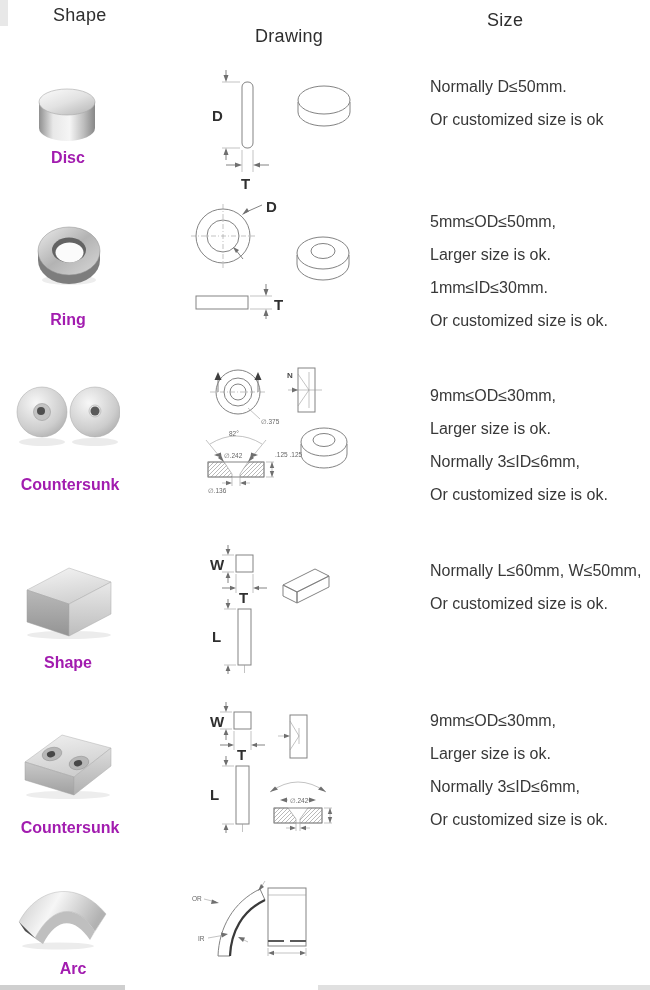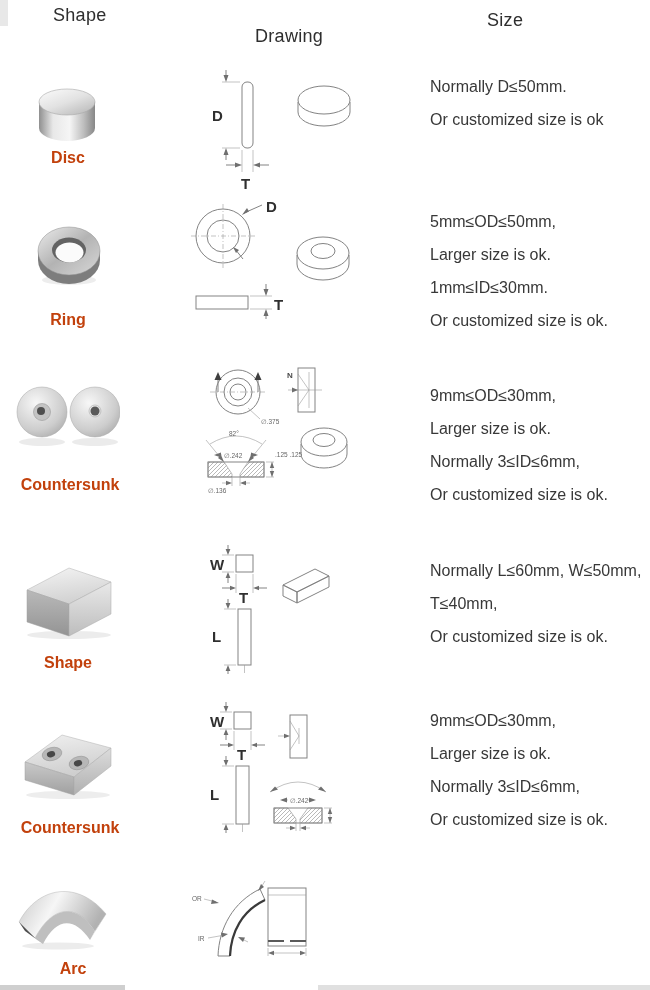--- a/index.html
+++ b/index.html
@@ -2,21 +2,21 @@
 <html><head>
 <meta charset="utf-8">
 <style>
   html,body{margin:0;padding:0;background:#ffffff;}
   .canvas{
     position:relative;width:650px;height:990px;background:#ffffff;overflow:hidden;
     font-family:"Liberation Sans",sans-serif;color:#383838;
   }
   .abs{position:absolute;}
   .col-header{font-size:18px;color:#2e2e2e;letter-spacing:0.3px;margin-left:23px;}
-  .shape-label{font-size:16px;font-weight:bold;color:#c2410c;text-align:center;}
+  .shape-label{font-size:16px;font-weight:bold;color:#a21caf;text-align:center;}
   .size-cell .size-line{font-size:16px;line-height:33px;color:#383838;white-space:nowrap;}
   
   svg text{font-family:"Liberation Sans",sans-serif;}
   .ln{stroke:#838383;fill:none;stroke-width:1;}
   .thin{stroke:#9a9a9a;fill:none;stroke-width:0.6;}
   .dash{stroke:#9a9a9a;fill:none;stroke-width:0.6;stroke-dasharray:5 2 1 2;}
   .arr{fill:#6f6f6f;stroke:none;}
   .arrd{fill:#3f3f3f;stroke:none;}
   .dim{font-size:15px;font-weight:bold;fill:#2f2f2f;}
   .tiny{font-size:6.5px;fill:#666666;}
@@ -257,21 +257,20 @@
     <line class="ln" x1="20" y1="131" x2="20" y2="124"></line>
     <polygon class="arr" points="20,122 17.6,128 22.4,128"></polygon>
     <text class="dim" x="4" y="99">L</text>
     <polygon class="ln" points="75,42 107,26 121,33 89,49" fill="#ffffff"></polygon>
     <polygon class="ln" points="75,42 75,53 89,60 89,49" fill="#ffffff"></polygon>
     <polygon class="ln" points="89,49 89,60 121,44 121,33" fill="#ffffff"></polygon>
   </svg>
 
   <div class="abs size-cell" style="left:430px;top:554px">
     <div class="size-line">Normally L≤60mm, W≤50mm,</div>
-    <div class="size-line">T≤40mm,</div>
     <div class="size-line">Or customized size is ok.</div>
   </div>
 
   <svg class="abs" style="left:22px;top:726px" width="92" height="74" viewBox="0 0 92 74">
     <defs>
       <linearGradient id="pg5t" x1="0" y1="0" x2="0.3" y2="1">
         <stop offset="0" stop-color="#f0f0f0"></stop>
           <stop offset="1" stop-color="#cfcfcf"></stop>
       </linearGradient>
       <linearGradient id="pg5f" x1="0" y1="0" x2="0" y2="1">

